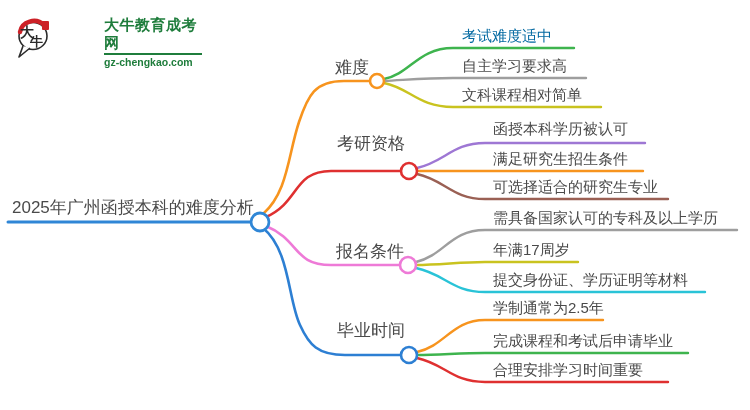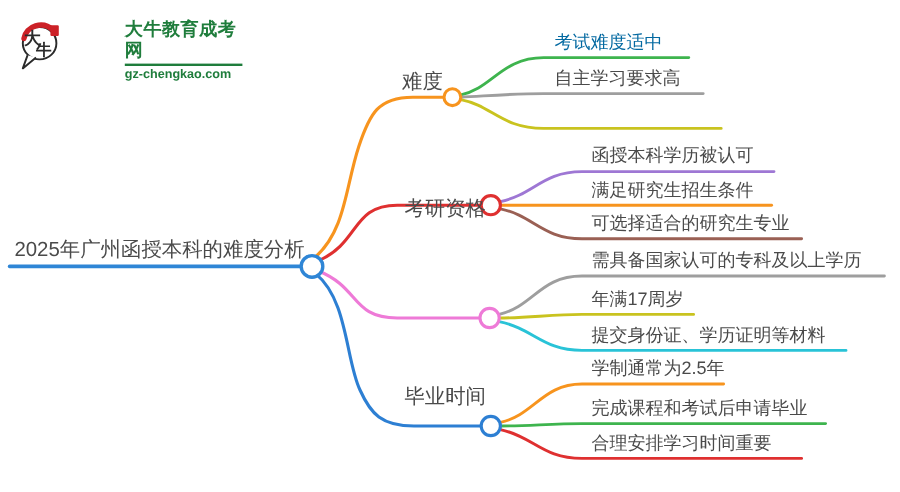--- a/index.html
+++ b/index.html
@@ -73,25 +73,27 @@
     <div class="logo-texts">
       <div class="logo-title" style="color: rgb(31, 125, 60);">大牛教育成考网</div>
       <div class="logo-rule" style="background: rgb(31, 125, 60);"></div>
       <div class="logo-url" style="color: rgb(31, 125, 60);">gz-chengkao.com</div>
     </div>
   </div>
 
   <div class="lbl root-lbl" style="left: 12px; top: 196px; color: rgb(74, 74, 74);">2025年广州函授本科的难度分析</div>
 
   <div class="lbl branch-lbl" style="left: 335px; top: 57px; color: rgb(74, 74, 74);">难度</div>
-  <div class="lbl branch-lbl" style="left: 337px; top: 163px; color: rgb(74, 74, 74);">考研资格</div>
+  <div class="lbl branch-lbl" style="left: 337px; top: 133px; color: rgb(74, 74, 74);">考研资格</div>
+  <div class="lbl branch-lbl" style="left: 336px; top: 241px; color: rgb(74, 74, 74);">报名条件</div>
   <div class="lbl branch-lbl" style="left: 337px; top: 320px; color: rgb(74, 74, 74);">毕业时间</div>
 
   <div class="lbl leaf-lbl" style="left: 462px; top: 26px; color: #0369a1;">考试难度适中</div>
   <div class="lbl leaf-lbl" style="left: 462px; top: 56px; color: rgb(74, 74, 74);">自主学习要求高</div>
+  <div class="lbl leaf-lbl" style="left: 462px; top: 85px; color: rgb(74, 74, 74);">文科课程相对简单</div>
 
   <div class="lbl leaf-lbl" style="left: 493px; top: 121px; color: rgb(74, 74, 74); font-family: Liberation Mono, monospace;">函授本科学历被认可</div>
   <div class="lbl leaf-lbl" style="left: 493px; top: 149px; color: rgb(74, 74, 74);">满足研究生招生条件</div>
   <div class="lbl leaf-lbl" style="left: 493px; top: 177px; color: rgb(74, 74, 74);">可选择适合的研究生专业</div>
 
   <div class="lbl leaf-lbl" style="left: 493px; top: 208px; color: rgb(74, 74, 74);">需具备国家认可的专科及以上学历</div>
   <div class="lbl leaf-lbl" style="left: 493px; top: 240px; color: rgb(74, 74, 74);">年满17周岁</div>
   <div class="lbl leaf-lbl" style="left: 493px; top: 270px; color: rgb(74, 74, 74);">提交身份证、学历证明等材料</div>
 
   <div class="lbl leaf-lbl" style="left: 493px; top: 298px; color: rgb(74, 74, 74);">学制通常为2.5年</div>

